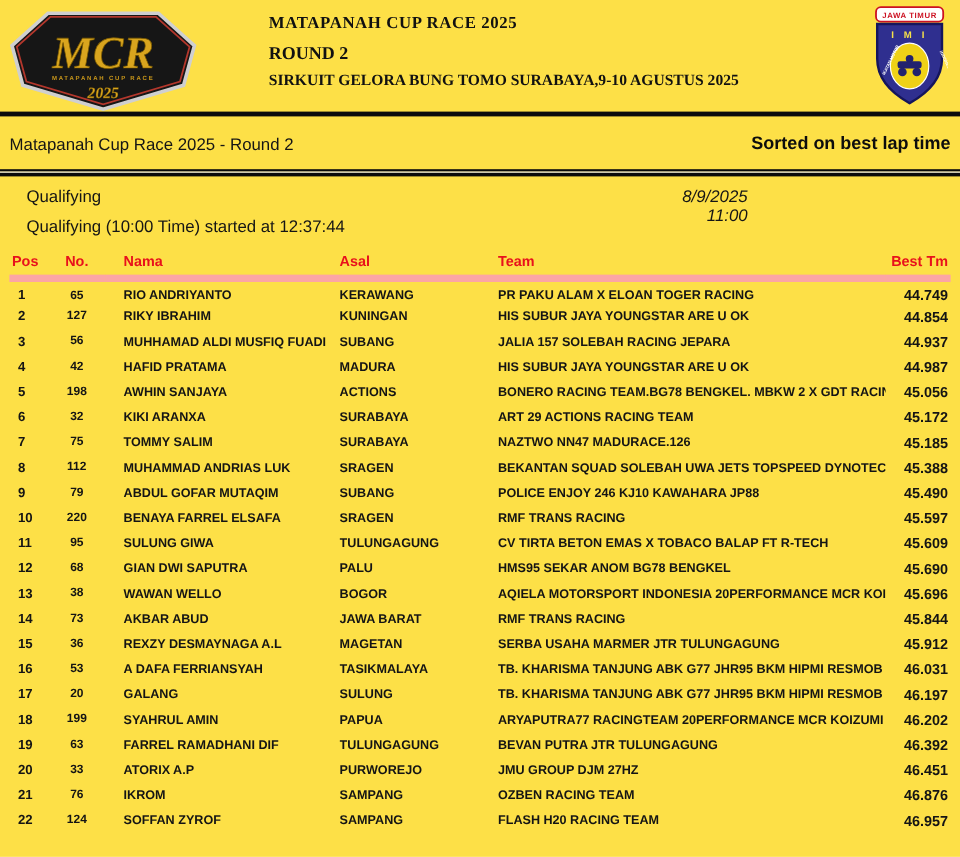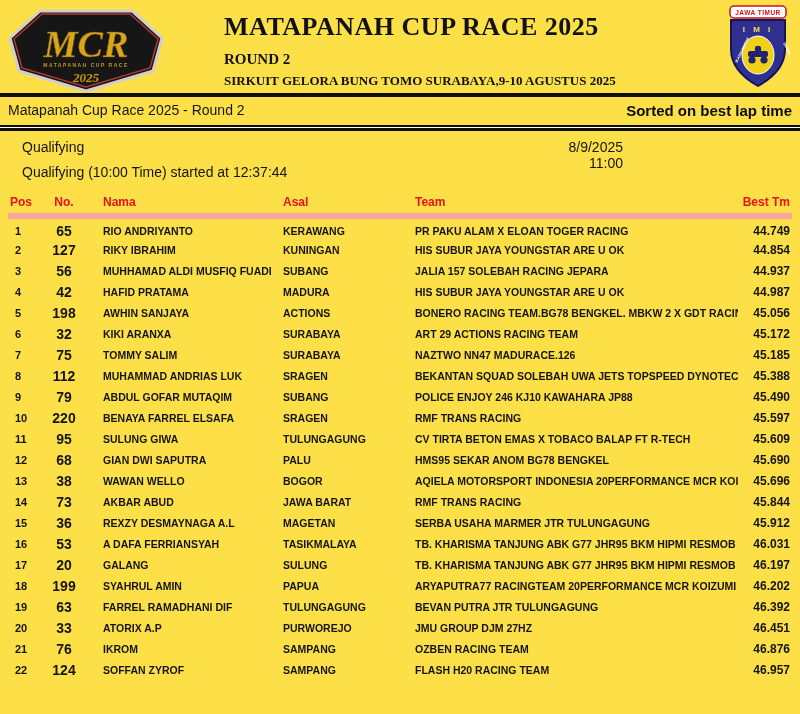--- a/index.html
+++ b/index.html
@@ -3,52 +3,52 @@
 <meta charset="utf-8">
 <style>
   * { margin:0; padding:0; box-sizing:border-box; }
   body { background:#fff; font-family:"Liberation Sans", sans-serif; color:#141414; }
   .page { position:relative; width:800px; height:714px; background:#fde047; overflow:hidden; }
 
   
   .masthead { position:relative; height:97px; border-bottom:4px solid #0c0c0c; }
   .mcr-logo { position:absolute; left:6px; top:8px; width:160px; height:86px; }
   .title-block { position:absolute; left:224px; top:12px; }
-  .event-title { font-family:"Liberation Serif", serif; font-weight:bold; font-size:26px; letter-spacing:.5px; color:#111; }
+  .event-title { font-family:"Liberation Serif", serif; font-weight:bold; font-size:14px; letter-spacing:.5px; color:#111; }
   .round-label { font-family:"Liberation Serif", serif; font-weight:bold; font-size:15px; margin-top:9px; color:#111; }
   .venue-date { font-family:"Liberation Serif", serif; font-weight:bold; font-size:13px; margin-top:5px; color:#111; }
   .imi-badge { position:absolute; right:10px; top:5px; width:64px; height:84px; }
 
   
-  .band { display:flex; justify-content:space-between; padding:5px 8px 4px 8px; height:28px; }
+  .band { display:flex; justify-content:space-between; align-items:center; padding:5px 8px 4px 8px; height:44px; }
   .band-left { font-size:14px; color:#151515; }
   .band-right { font-size:15px; font-weight:bold; color:#0d0d0d; }
   .rule-double .r1 { height:2px; background:#0c0c0c; }
   .rule-double .r2 { height:1px; background:#fff; }
   .rule-double .r3 { height:3px; background:#0c0c0c; }
 
   
   .session { padding:8px 0 4px 0; }
   .s-line { position:relative; height:25px; font-size:14px; color:#151515; }
   .s-left { position:absolute; left:22px; top:0; }
   .s-circuit { position:absolute; left:387px; top:0; }
-  .s-datetime { position:absolute; left:533px; top:0; width:90px; text-align:right; }
+  .s-datetime { position:absolute; left:533px; top:0; width:90px; text-align:right;font-style:italic; }
 
   
   table.results { margin-left:8px; width:784px; border-collapse:collapse; table-layout:fixed; }
   col.w-pos{width:32px;} col.w-no{width:48px;} col.w-nama{width:195px;}
   col.w-asal{width:132px;} col.w-team{width:323px;} col.w-best{width:54px;}
   thead th { font-size:12px; font-weight:bold; color:#e8111c; text-align:left; padding:2px 0 4px 0; border-bottom:6px solid #fca5a5; }
   th.h-pos { padding-left:2px; }
   th.h-no  { text-align:center; }
   th.h-nama{ padding-left:15px; }
   th.h-best{ text-align:right; padding-right:2px; }
   tbody td { height:21px; font-weight:bold; vertical-align:middle; white-space:nowrap; overflow:hidden; }
   td.c-pos  { font-size:11px; padding-left:7px; }
-  td.c-no   { font-size:14px; text-align:center; }
+  td.c-no   { font-size:10px; text-align:center; }
   td.c-nama { font-size:10.5px; padding-left:15px; }
   td.c-asal { font-size:10.5px; }
   td.c-team { font-size:10.5px; }
   td.c-best { font-size:12px; text-align:right; padding-right:2px; }
   tbody tr:first-child td { padding-top:4px; }
 </style>
 </head>
 <body>
 
 <div class="page">

